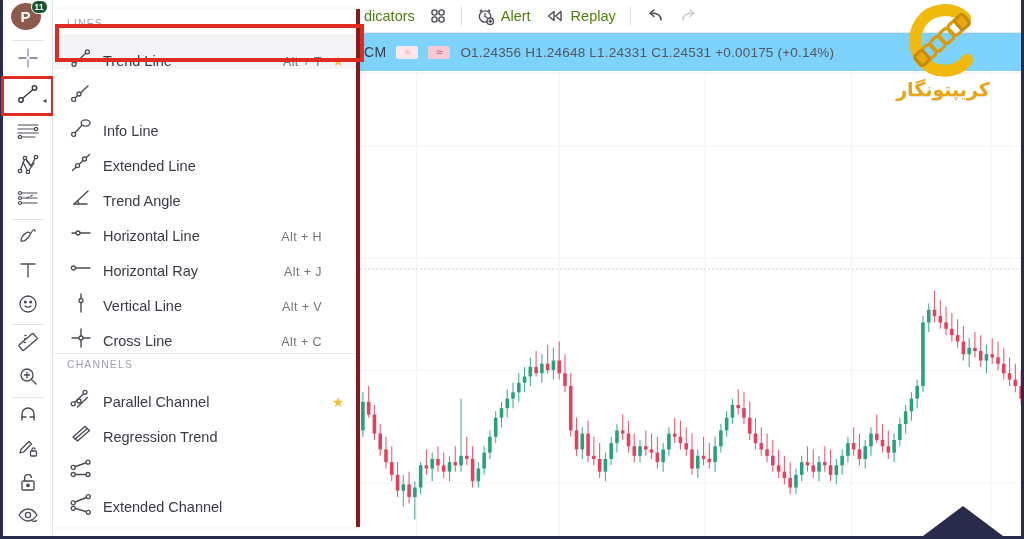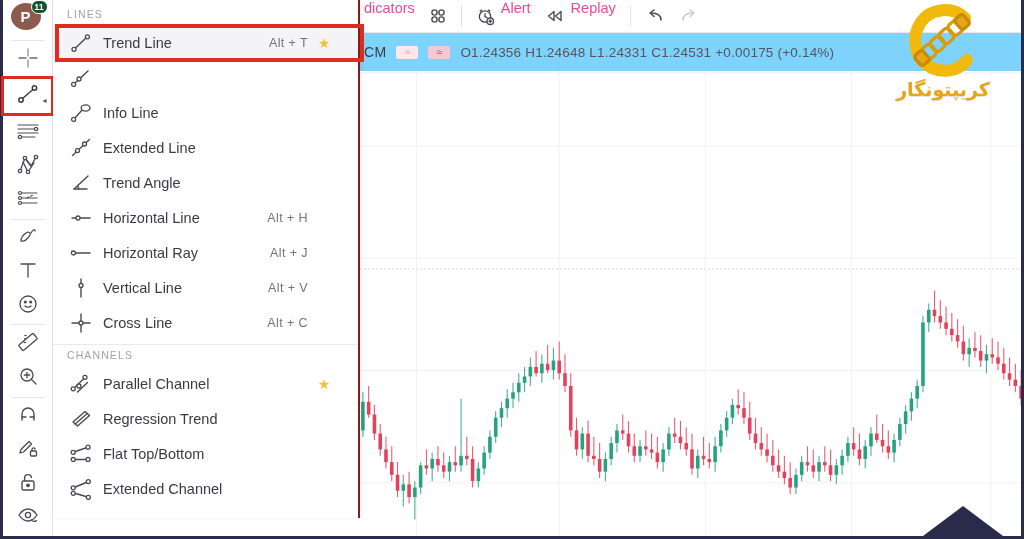--- a/index.html
+++ b/index.html
@@ -22,22 +22,22 @@
   .topbar {
     position: absolute; left: 360px; top: 0; right: 0; height: 33px;
     background: #ffffff;
     display: flex; align-items: center;
     gap: 14px;
     padding-left: 4px;
     border-bottom: 1px solid #e8e8ec;
     z-index: 30;
   }
   .tb-item {
-    display: flex; gap: 6px;
-    font-size: 14.5px; color: #ec4899;
+    display: flex; align-items: center; gap: 6px;
+    font-size: 14.5px; color: #4d7c0f;
     cursor: pointer; white-space: nowrap;
     height: 33px;
   }
   .tb-sep { width: 1px; height: 20px; background: #e0e0e6; }
   .tb-icon { display: inline-flex; align-items: center; justify-content: center; }
 
   
   .ohlc-row {
     position: absolute; left: 360px; top: 33px; right: 0; height: 38px;
     display: flex; align-items: center; gap: 10px;
@@ -100,36 +100,36 @@
   }
   .tool-btn.active-box {
     border: 3px solid #e02b20;
     width: 53px; height: 41px;
     background: #fff;
   }
   .tool-caret { position: absolute; right: 3px; bottom: 9px; font-size: 7px; color: #55555f; }
 
   
   .flyout {
-    position: absolute; left: 53px; top: 0; width: 307px; height: 518px;
+    position: absolute; left: 53px; top: 9px; width: 307px; height: 518px;
     background: #ffffff;
-    border-right: 2px solid #7f1d1d;
+    border-right: 4px solid #7f1d1d;
     box-shadow: 1px 0 5px rgba(0,0,0,.07);
     z-index: 45;
     padding-top: 4px;
     overflow: hidden;
   }
   .sec-head {
     font-size: 10.5px; color: #a0a0aa; letter-spacing: 1.1px;
     padding: 4px 0 5px 14px; text-transform: uppercase;
   }
   .menu-row {
     height: 35px;
-    display: flex; align-items: center;
-    padding: 0 26px 0 14px;
+    display: flex; align-items: flex-end;
+    padding: 0 10px 0 14px;
     cursor: pointer; position: relative;
   }
   .menu-row.hl { background: #f4f4f6; }
   .mr-icon {
     width: 28px; min-width: 28px; display: flex; align-items: center; justify-content: center;
     color: #4a4a55;
   }
   .mr-label { flex: 1; font-size: 14.5px; color: #3a3a44; padding-left: 8px; }
   .mr-key { font-size: 12.5px; color: #737373; padding-right: 8px; letter-spacing: .4px; }
   .mr-star { font-size: 14px; color: #f3c233; width: 16px; text-align: center; }
@@ -776,21 +776,20 @@
           <span class="mr-icon">
             <svg width="24" height="22" viewBox="0 0 24 22" fill="none" stroke="#4a4a55" stroke-width="1.4" stroke-linecap="round">
               <path d="M5 9 L18 4.5"></path>
               <path d="M5 16.5 H18"></path>
               <circle cx="4.2" cy="9.4" r="2" fill="#fff" stroke="#4a4a55" stroke-width="1.3"></circle>
               <circle cx="19" cy="4.2" r="2" fill="#fff" stroke="#4a4a55" stroke-width="1.3"></circle>
               <circle cx="4.2" cy="16.5" r="2" fill="#fff" stroke="#4a4a55" stroke-width="1.3"></circle>
               <circle cx="19" cy="16.5" r="2" fill="#fff" stroke="#4a4a55" stroke-width="1.3"></circle>
             </svg>
           </span>
-          <span class="mr-label">Flat Top/Bottom</span>
           <span class="mr-key"></span>
           <span class="mr-star off">★</span>
         </div>
         <div class="menu-row">
           <span class="mr-icon">
             <svg width="24" height="22" viewBox="0 0 24 22" fill="none" stroke="#4a4a55" stroke-width="1.4" stroke-linecap="round">
               <path d="M5 9.5 L18.5 4"></path>
               <path d="M5 15 L18.5 19"></path>
               <circle cx="4.2" cy="9.8" r="2" fill="#fff" stroke="#4a4a55" stroke-width="1.3"></circle>
               <circle cx="19.3" cy="3.6" r="2" fill="#fff" stroke="#4a4a55" stroke-width="1.3"></circle>

